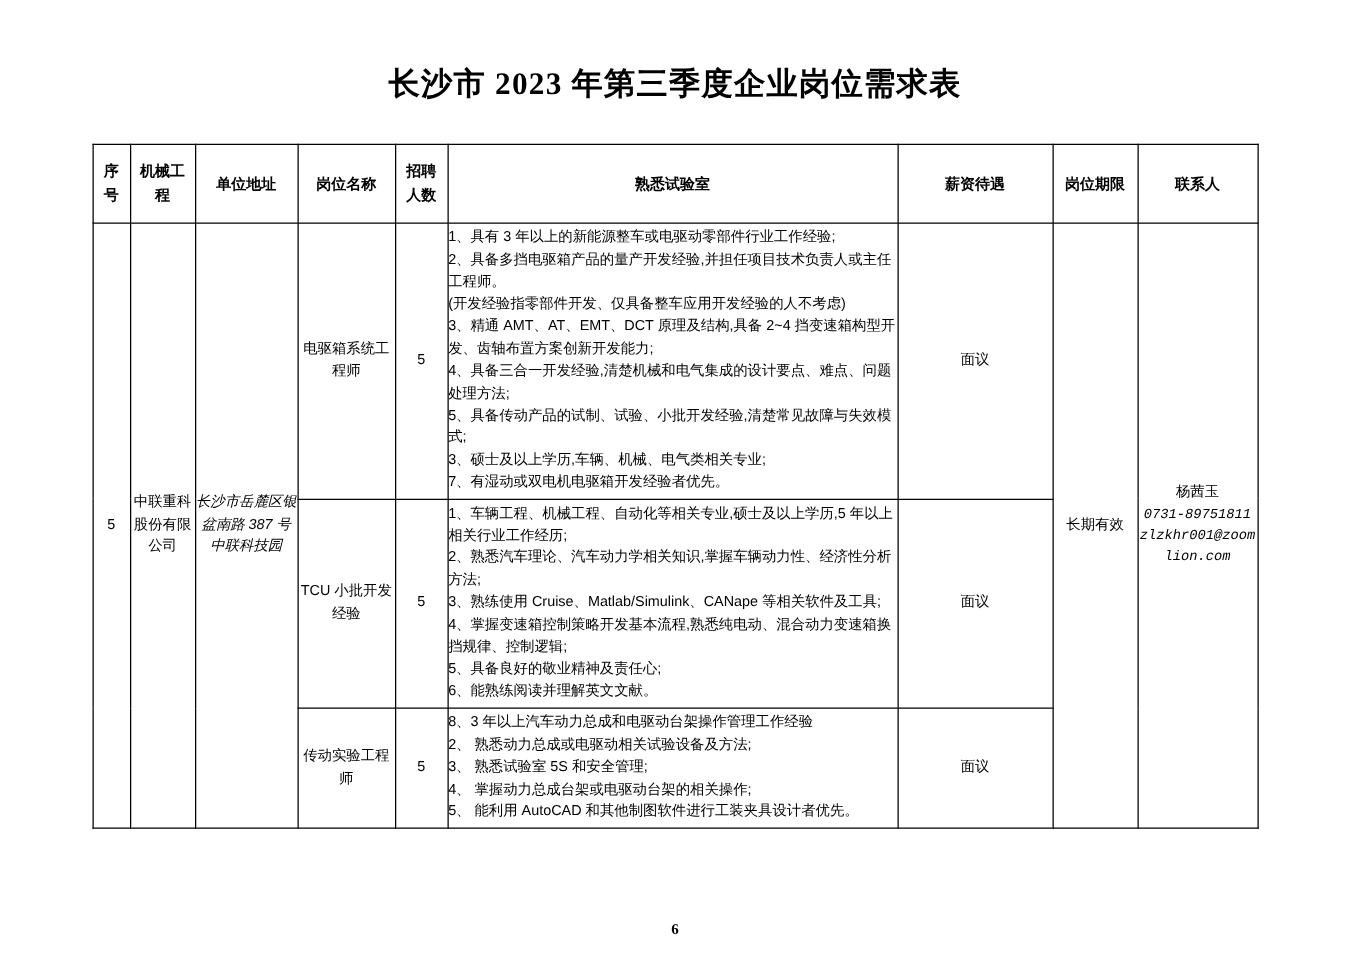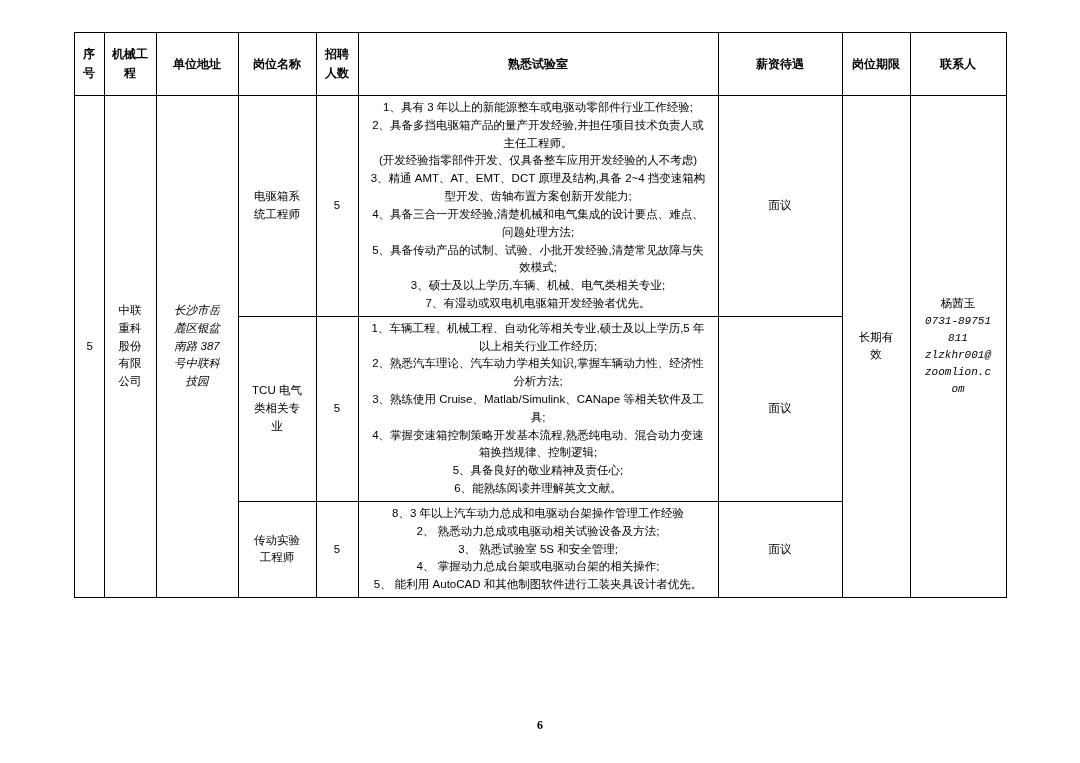--- a/index.html
+++ b/index.html
@@ -34,25 +34,24 @@
   table.jobs {
     border-collapse: collapse;
     margin: 0 auto;
     margin-top: 32px;
     width: 892px;
     table-layout: fixed;
   }
   table.jobs td, table.jobs th {
     border: 1px solid #000;
     vertical-align: middle;
-    padding: 3px 12px;
+    padding: 3px 0;
     font-size: 11.5px;
     font-family: "Liberation Sans", "DejaVu Sans", sans-serif;
     line-height: 1.55;
-    text-align: center;
   }
   table.jobs thead th {
     text-align: center;
     font-weight: bold;
     height: 58px;
     font-size: 12px;
     padding: 2px 3px;
   }
   .col-seq { width: 30px; }
   .col-company { width: 52px; }
@@ -108,20 +107,21 @@
     font-size: 12px;
     font-family: "Liberation Serif", "DejaVu Serif", serif;
     font-weight: bold;
   }
 </style>
 </head>
 <body>
 
 <div class="page">
 
+  <div class="doc-title">长沙市 2023 年第三季度企业岗位需求表</div>
 
   <table class="jobs">
     <colgroup>
       <col class="col-seq">
       <col class="col-company">
       <col class="col-address">
       <col class="col-position">
       <col class="col-count">
       <col class="col-req">
       <col class="col-salary">
@@ -160,21 +160,21 @@
         </td>
         <td class="c-center">面议</td>
         <td class="c-center" rowspan="3">长期有效</td>
         <td class="contact-cell" rowspan="3">
           <div>杨茜玉</div>
           <div class="mono">0731-89751811</div>
           <div class="mono">zlzkhr001@zoomlion.com</div>
         </td>
       </tr>
       <tr>
-        <td class="position-cell">TCU 电气类相关专业</td>
+        <td class="position-cell">TCU 小批开发经验</td>
         <td class="c-center">5</td>
         <td class="req-cell">
           <div class="line">1、车辆工程、机械工程、自动化等相关专业,硕士及以上学历,5 年以上相关行业工作经历;</div>
           <div class="line">2、熟悉汽车理论、汽车动力学相关知识,掌握车辆动力性、经济性分析方法;</div>
           <div class="line">3、熟练使用 Cruise、Matlab/Simulink、CANape 等相关软件及工具;</div>
           <div class="line">4、掌握变速箱控制策略开发基本流程,熟悉纯电动、混合动力变速箱换挡规律、控制逻辑;</div>
           <div class="line">5、具备良好的敬业精神及责任心;</div>
           <div class="line">6、能熟练阅读并理解英文文献。</div>
         </td>
         <td class="c-center">面议</td>

